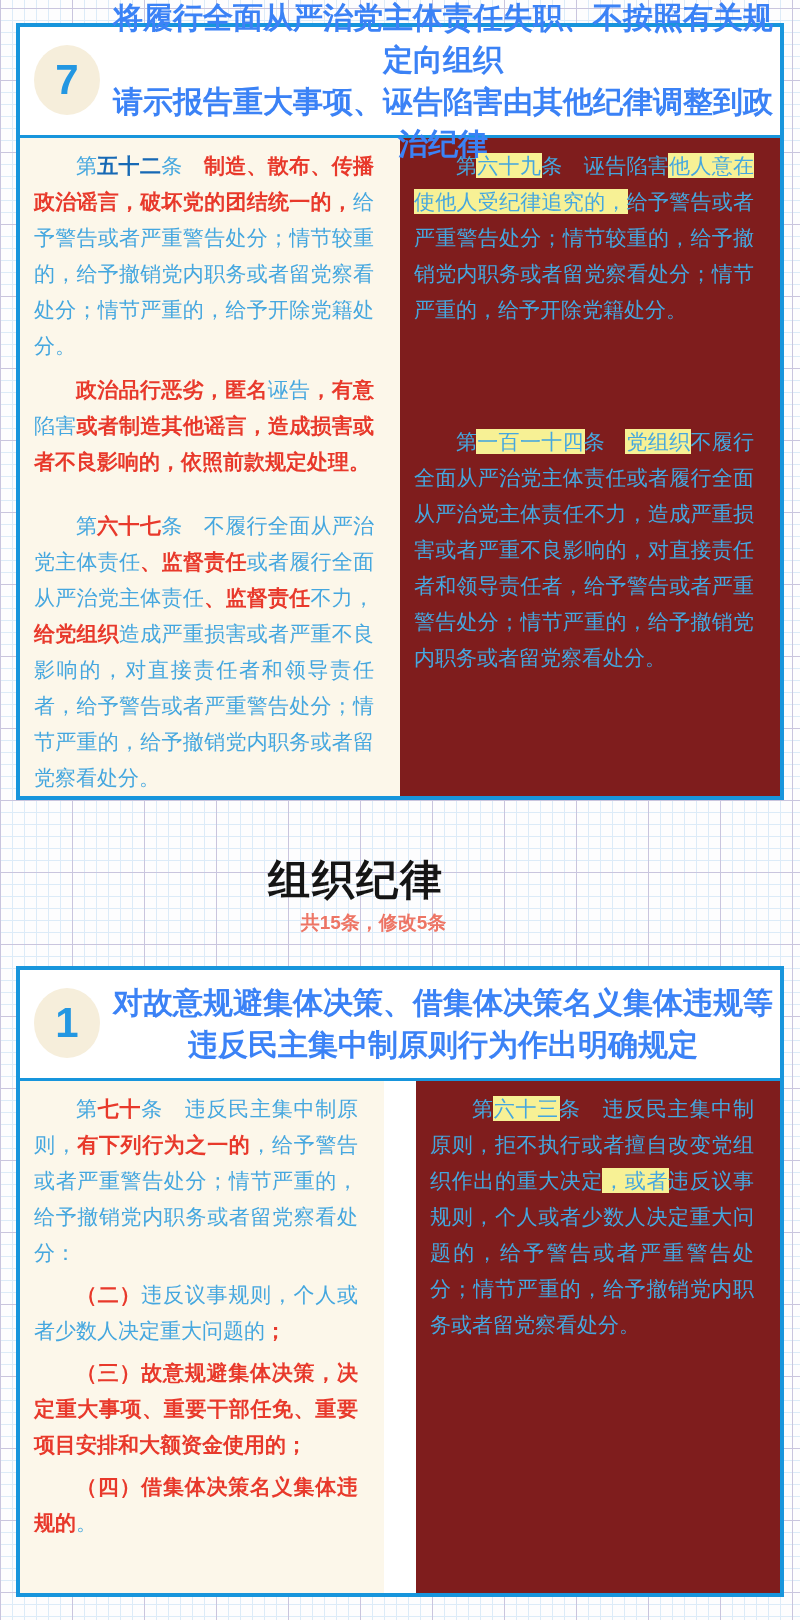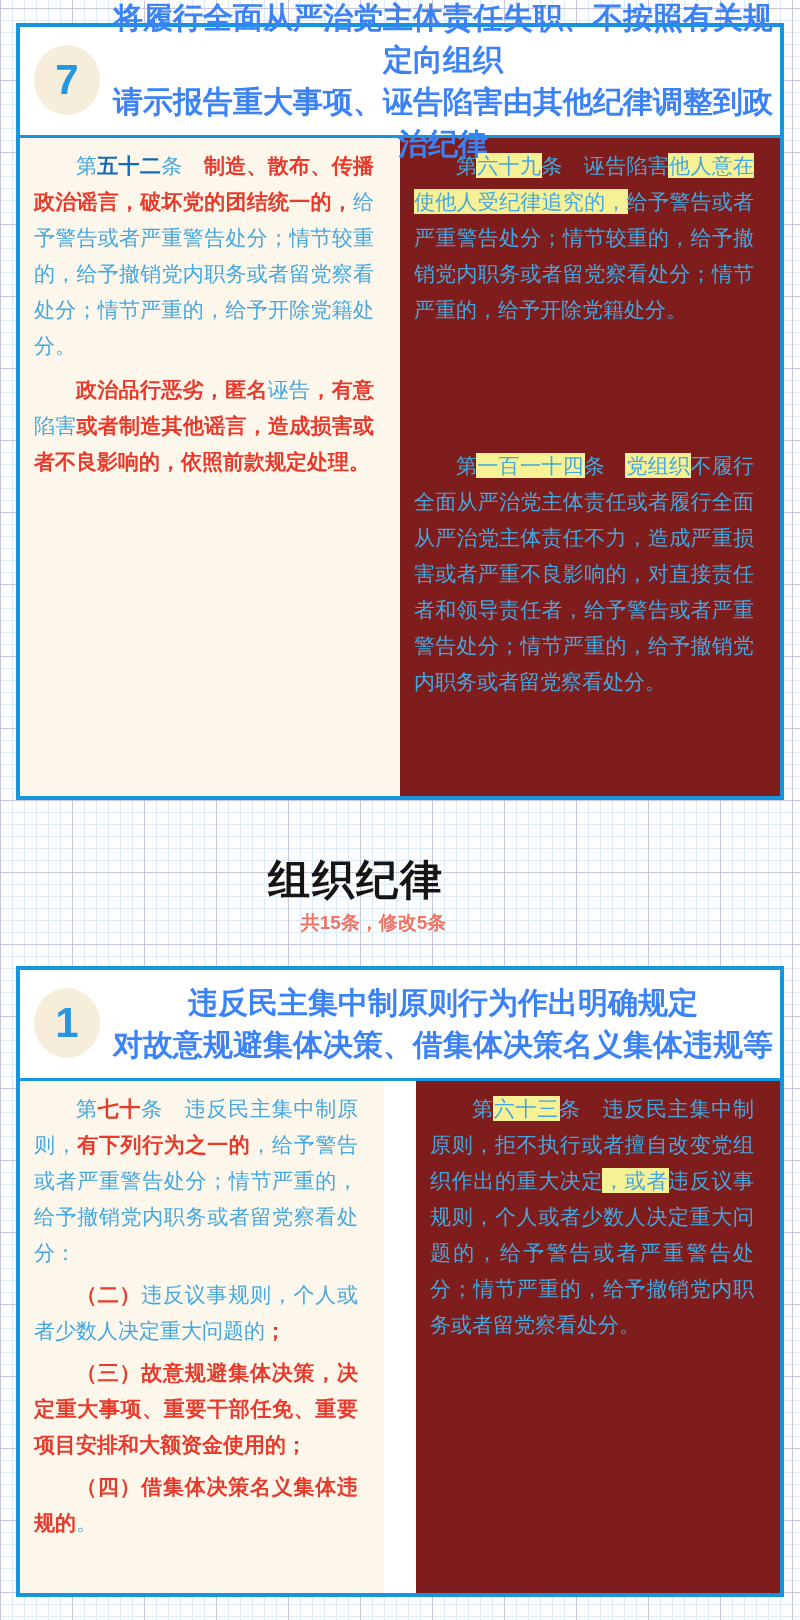--- a/index.html
+++ b/index.html
@@ -59,21 +59,21 @@
     color:#45a7df;
     font-weight:500;
   }
   .seg-n{color:#45a7df;}
   .seg-nb{color:#1669b5;font-weight:bold;}
   .seg-r{color:#e8392b;font-weight:bold;}
   .seg-h{color:#45a7df;background:#f7f195;box-shadow:0 0 0 1px #f7f195;}
   
   #card0-left .para:nth-child(2){margin-top:8px;}
   #card0-left .para:nth-child(3){margin-top:28px;}
-  #card0-right .para:nth-child(2){margin-top:120px;}
+  #card0-right .para:nth-child(2){margin-top:96px;}
   #card1-left .para + .para{margin-top:6px;}
   .section-head{
     position:absolute;left:0;top:856px;width:712px;
     text-align:center;
   }
   .section-title{
     margin:0;
     font-family:"Liberation Serif","DejaVu Serif",serif;
     font-size:42px;font-weight:bold;color:#151515;line-height:48px;
     letter-spacing:2px;
@@ -95,41 +95,42 @@
       </div>
       <div class="card-title">
         <div>将履行全面从严治党主体责任失职、不按照有关规定向组织</div>
         <div>请示报告重大事项、诬告陷害由其他纪律调整到政治纪律</div>
       </div>
     </header>
     <div class="cols">
       <div class="col col-old" id="card0-left">
           <p class="para"><span class="seg-n">第</span><span class="seg-nb">五十二</span><span class="seg-n">条　</span><span class="seg-r">制造、散布、传播政治谣言，破坏党的团结统一的，</span><span class="seg-n">给予警告或者严重警告处分；情节较重的，给予撤销党内职务或者留党察看处分；情节严重的，给予开除党籍处分。</span></p>
           <p class="para"><span class="seg-r">政治品行恶劣，匿名</span><span class="seg-n">诬告</span><span class="seg-r">，有意</span><span class="seg-n">陷害</span><span class="seg-r">或者制造其他谣言，造成损害或者不良影响的，依照前款规定处理。</span></p>
+          <p class="para"><span class="seg-n">第</span><span class="seg-r">六十七</span><span class="seg-n">条　不履行全面从严治党主体责任</span><span class="seg-r">、监督责任</span><span class="seg-n">或者履行全面从严治党主体责任</span><span class="seg-r">、监督责任</span><span class="seg-n">不力，</span><span class="seg-r">给党组织</span><span class="seg-n">造成严重损害或者严重不良影响的，对直接责任者和领导责任者，给予警告或者严重警告处分；情节严重的，给予撤销党内职务或者留党察看处分。</span></p>
         </div>
       <div class="col col-new" id="card0-right">
           <p class="para"><span class="seg-n">第</span><span class="seg-h">六十九</span><span class="seg-n">条　诬告陷害</span><span class="seg-h">他人意在使他人受纪律追究的，</span><span class="seg-n">给予警告或者严重警告处分；情节较重的，给予撤销党内职务或者留党察看处分；情节严重的，给予开除党籍处分。</span></p>
           <p class="para"><span class="seg-n">第</span><span class="seg-h">一百一十四</span><span class="seg-n">条　</span><span class="seg-h">党组织</span><span class="seg-n">不履行全面从严治党主体责任或者履行全面从严治党主体责任不力，造成严重损害或者严重不良影响的，对直接责任者和领导责任者，给予警告或者严重警告处分；情节严重的，给予撤销党内职务或者留党察看处分。</span></p>
         </div>
     </div>
   </section>
 
   <div class="section-head">
     <h1 class="section-title">组织纪律</h1>
     <div class="section-sub">共15条，修改5条</div>
   </div>
 
   <section class="card" id="card-1">
     <header class="card-header">
       <div class="badge">
         <span>1</span>
       </div>
       <div class="card-title">
+        <div>对故意规避集体决策、借集体决策名义集体违规等</div>
         <div>违反民主集中制原则行为作出明确规定</div>
-        <div>对故意规避集体决策、借集体决策名义集体违规等</div>
       </div>
     </header>
     <div class="cols">
       <div class="col col-old" id="card1-left">
           <p class="para"><span class="seg-n">第</span><span class="seg-r">七十</span><span class="seg-n">条　违反民主集中制原则，</span><span class="seg-r">有下列行为之一的</span><span class="seg-n">，给予警告或者严重警告处分；情节严重的，给予撤销党内职务或者留党察看处分：</span></p>
           <p class="para"><span class="seg-r">（二）</span><span class="seg-n">违反议事规则，个人或者少数人决定重大问题的</span><span class="seg-r">；</span></p>
           <p class="para"><span class="seg-r">（三）故意规避集体决策，决定重大事项、重要干部任免、重要项目安排和大额资金使用的；</span></p>
           <p class="para"><span class="seg-r">（四）借集体决策名义集体违规的</span><span class="seg-n">。</span></p>
         </div>
       <div class="col col-new" id="card1-right">

